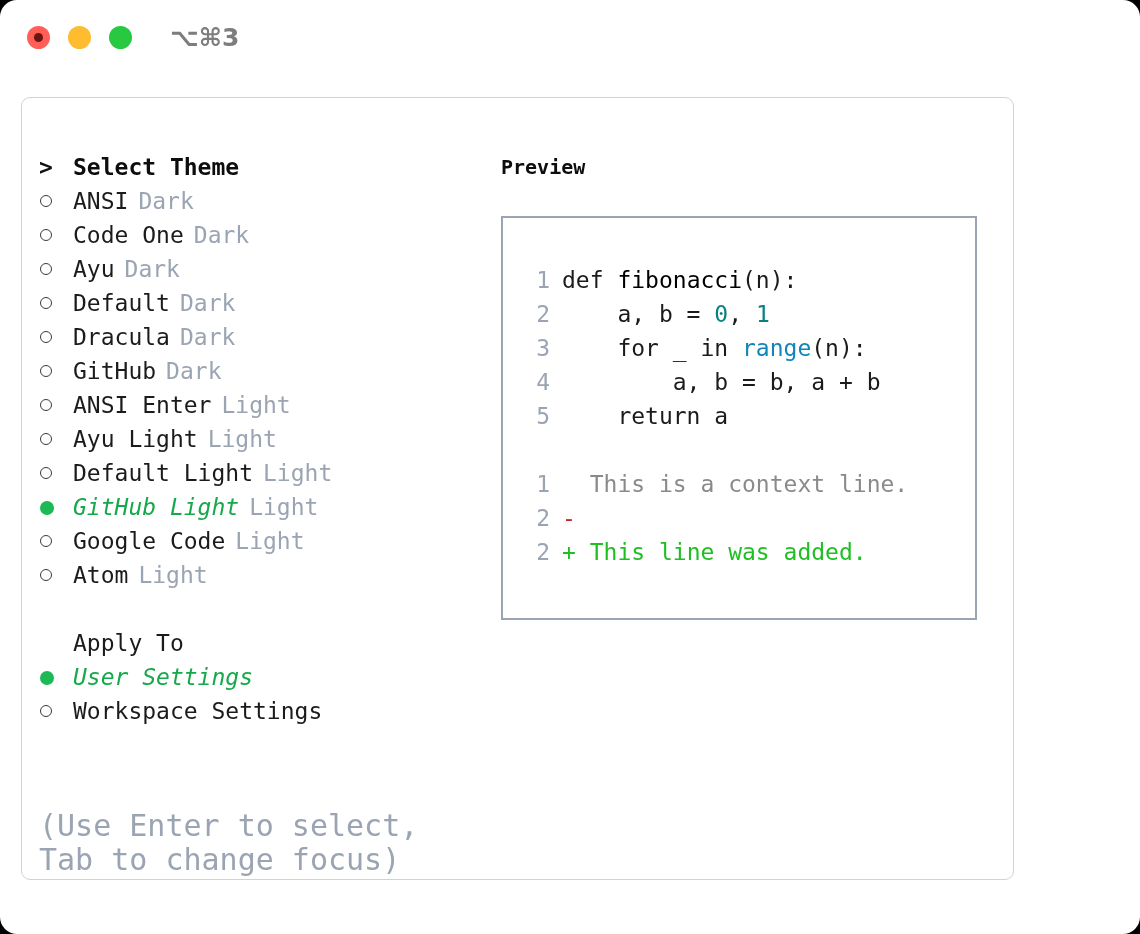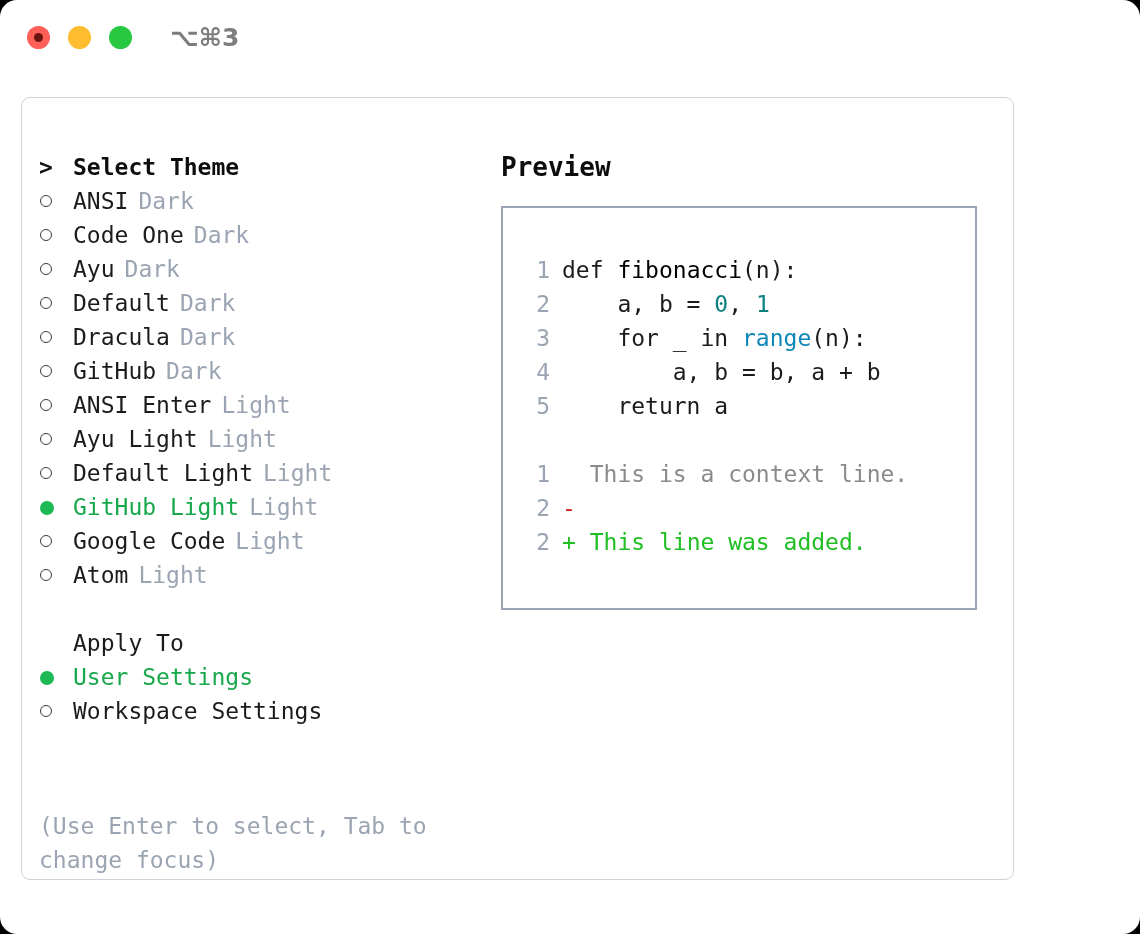--- a/index.html
+++ b/index.html
@@ -128,51 +128,51 @@
     left: 1px; top: 11px;
     width: 14px; height: 14px;
     border-radius: 50%;
     background: #1db954;
     box-sizing: border-box;
   }
   .marker.blank { color: transparent; }
 
   .row .label { color: #1b1b1b; margin-left: 8px; }
   .row .label.bold { font-weight: bold; color: #0d0d0d; }
-  .row .label.green { color: #16a84a; }
+  .row .label.green { color: #16a84a; font-style: italic; }
   .row .tag {
     color: #9aa4b2;
     margin-left: 10px;
   }
   .spacer-row { height: 34px; }
 
   .hint {
     position: absolute;
     left: 17px;
     top: 711px;
     width: 420px;
-    font-size: 23px;
+    font-size: 30px;
     line-height: 34px;
     color: #9aa4b2;
     white-space: pre-wrap;
   }
 
   
   .right-col {
     position: absolute;
     left: 479px;
     top: 52px;
     width: 490px;
   }
   .preview-title {
-    font-size: 26px;
+    font-size: 20px;
     line-height: 34px;
     font-weight: bold;
     color: #0d0d0d;
-    margin-bottom: 22px;
+    margin-bottom: 32px;
   }
   .preview-box {
     width: 476px;
     height: 404px;
     border: 2px solid #9aa4b2;
     box-sizing: border-box;
     background: #ffffff;
     position: relative;
   }
   .code-area {

